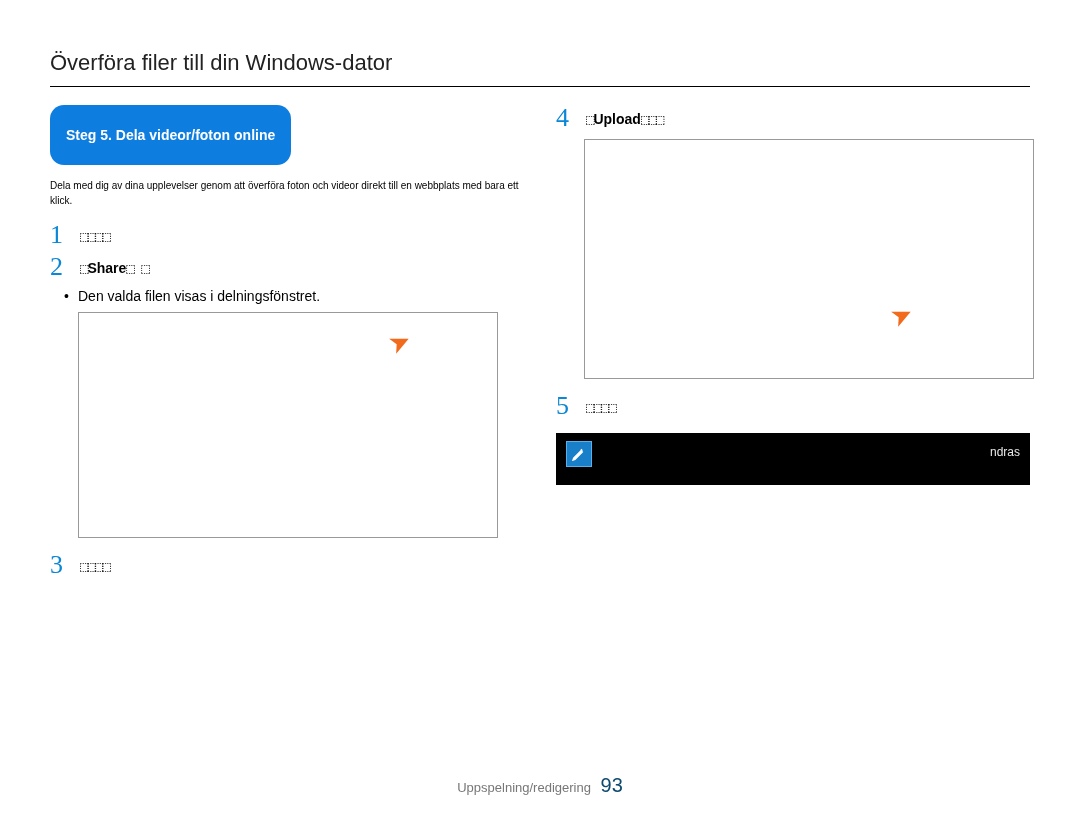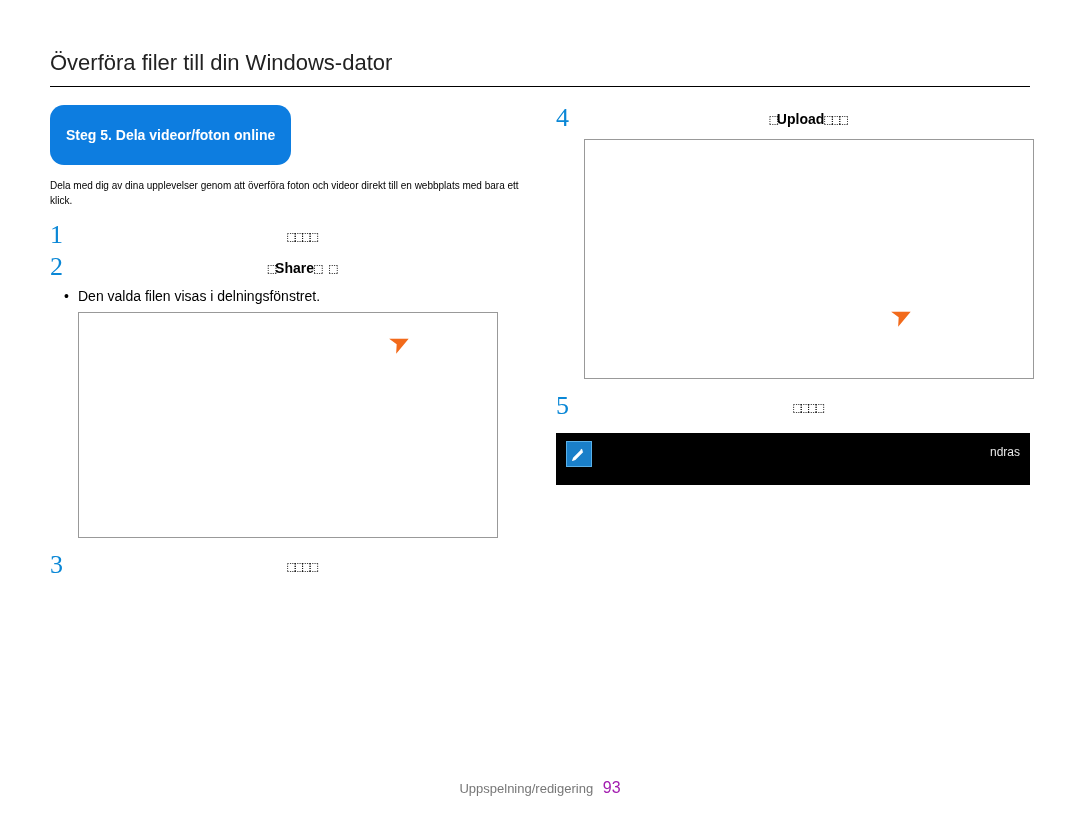--- a/index.html
+++ b/index.html
@@ -57,21 +57,20 @@
     color: #0a87d6;
     font-weight: normal;
     line-height: 1;
     width: 20px;
     flex-shrink: 0;
     font-family: Georgia, serif;
   }
   .step-body {
     flex: 1;
     padding-top: 6px;
-    text-align: center;
   }
   .step-head {
     font-size: 14px;
     font-weight: bold;
     margin-bottom: 4px;
   }
   .step-head .glyph {
     font-family: monospace;
     letter-spacing: -1px;
   }
@@ -142,22 +141,22 @@
   .footer {
     position: absolute;
     bottom: 28px;
     left: 0;
     right: 0;
     text-align: center;
     font-size: 13px;
     color: #777;
   }
   .footer .pn {
-    color: #a21caf;
-    font-size: 16px;
+    color: #0c4a6e;
+    font-size: 20px;
     margin-left: 6px;
   }
 </style>
 </head>
 <body>
 
 <h1 class="page-title">Överföra filer till din Windows-dator</h1>
 <hr class="title-rule">
 
 <div class="columns">

